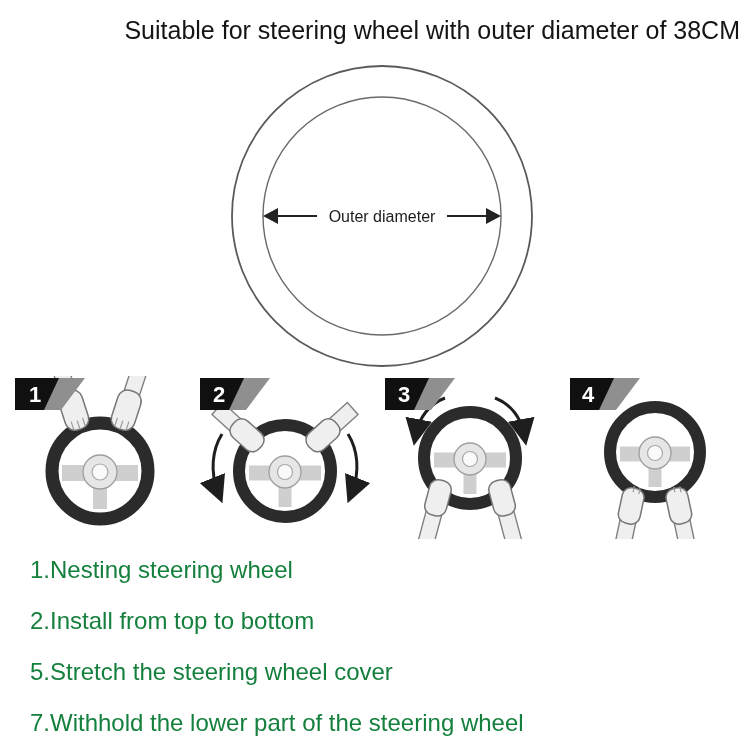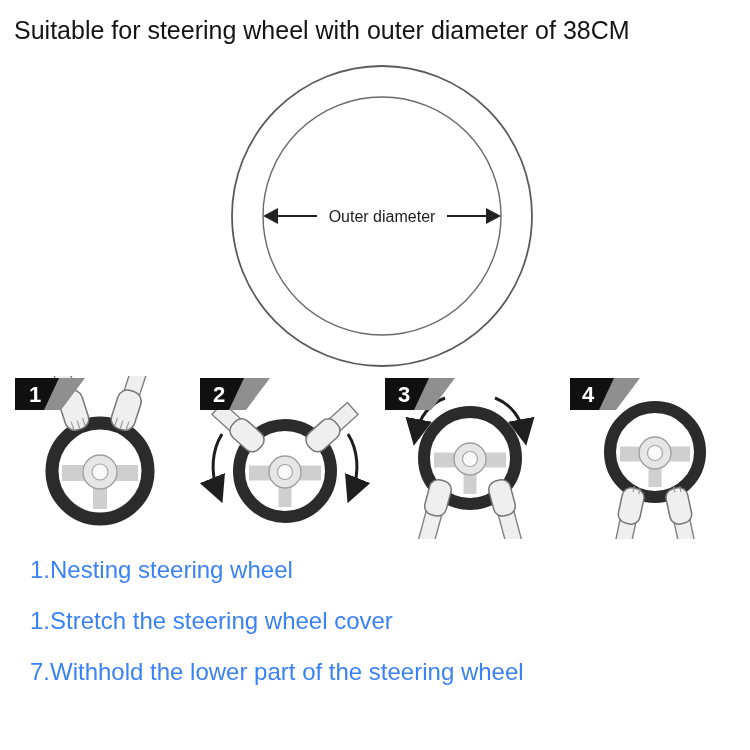--- a/index.html
+++ b/index.html
@@ -10,20 +10,21 @@
     position:relative;
     overflow:hidden;
     color:#111;
   }
   .title {
     position:absolute;
     top:16px; left:14px; width:726px;
     font-size:25px;
     color:#141414;
     white-space:nowrap;
+    text-align:right;
   }
   .diagram-wrap {
     position:absolute;
     top:58px; left:224px;
     width:316px; height:316px;
   }
   .panels {
     position:absolute;
     top:376px; left:15px;
     width:725px;
@@ -37,21 +38,21 @@
   }
   .panel svg.scene { position:absolute; top:0; left:0; }
   .badge { position:absolute; top:2px; left:0; }
   .steps {
     position:absolute;
     top:556px; left:30px; width:700px;
     list-style:none; margin:0; padding:0;
   }
   .steps li {
     font-size:24px;
-    color:#3b82f6;
+    color:#15803d;
     line-height:28px;
     margin-bottom:23px;
     white-space:nowrap;
   }
   text { font-family:"Liberation Sans", sans-serif; }
 </style>
 </head>
 <body>
 
 <div class="title">Suitable for steering wheel with outer diameter of 38CM</div>
@@ -195,15 +196,16 @@
       <polygon points="0,0 70,0 46,32 0,32" fill="#8f8f8f"></polygon>
       <polygon points="0,0 44,0 29,32 0,32" fill="#101010"></polygon>
       <text x="12" y="24" font-size="22" font-weight="bold" fill="#ffffff">4</text>
     </svg>
   </div>
 
 </div>
 
 <ul class="steps">
   <li>1.Nesting steering wheel</li>
-  <li>1.Stretch the steering wheel cover</li>
+  <li>2.Install from top to bottom</li>
+  <li>5.Stretch the steering wheel cover</li>
   <li>7.Withhold the lower part of the steering wheel</li>
 </ul>
 
 </body></html>

